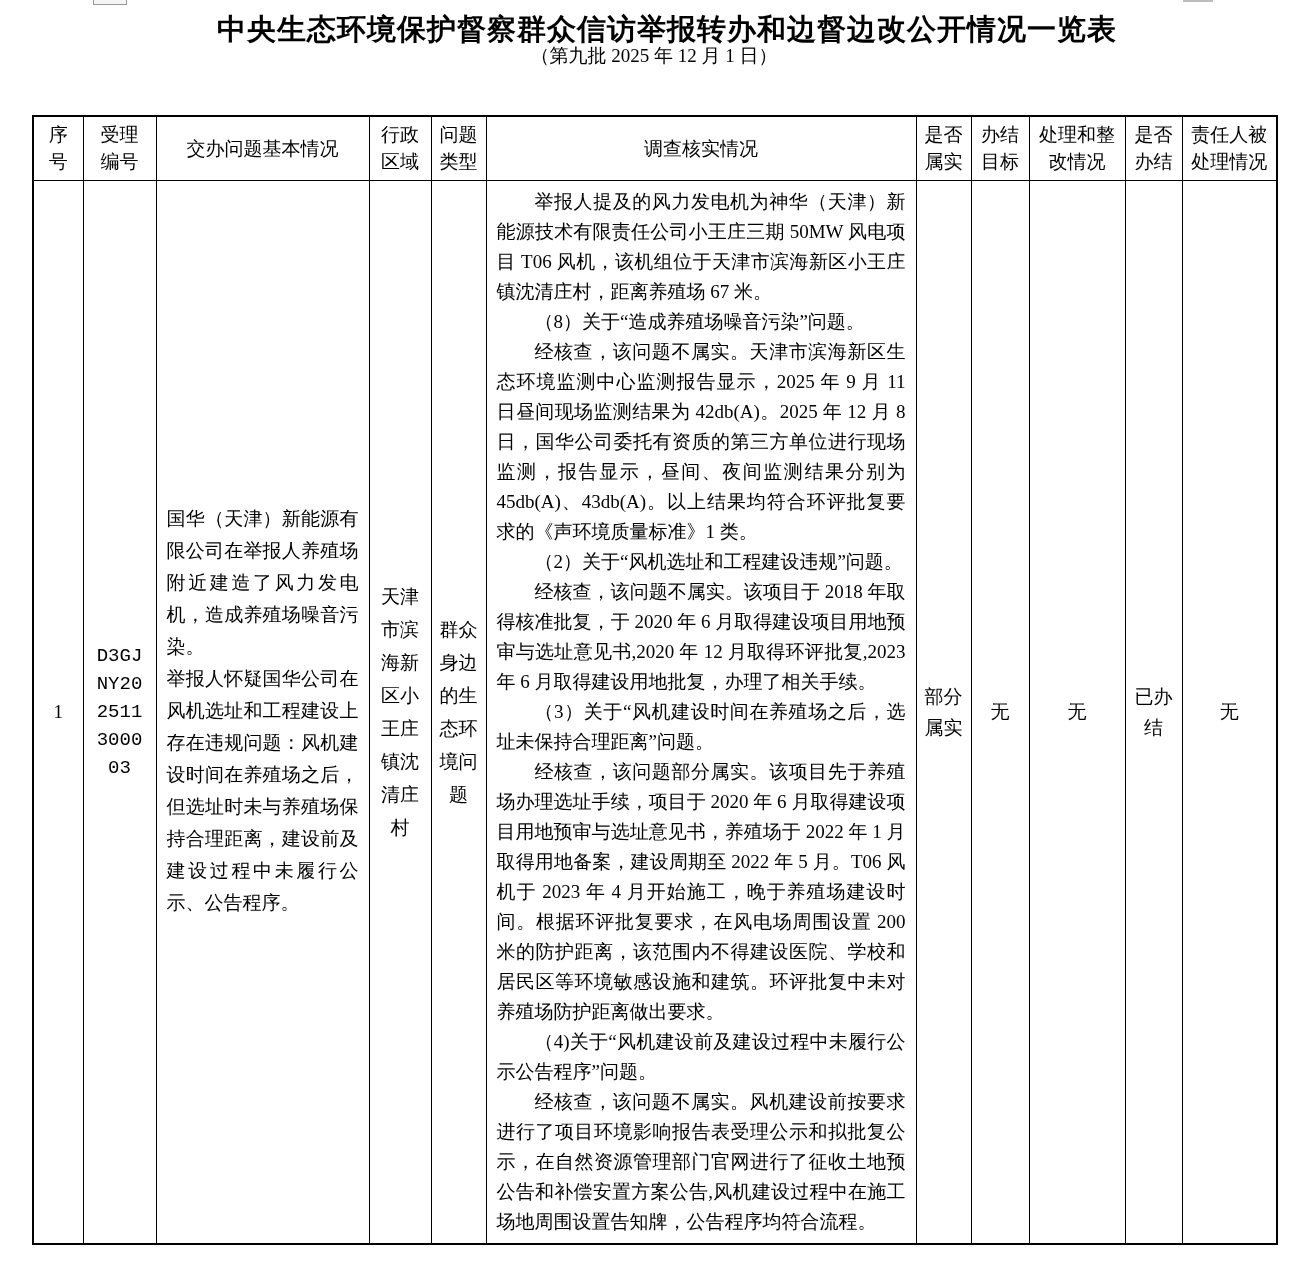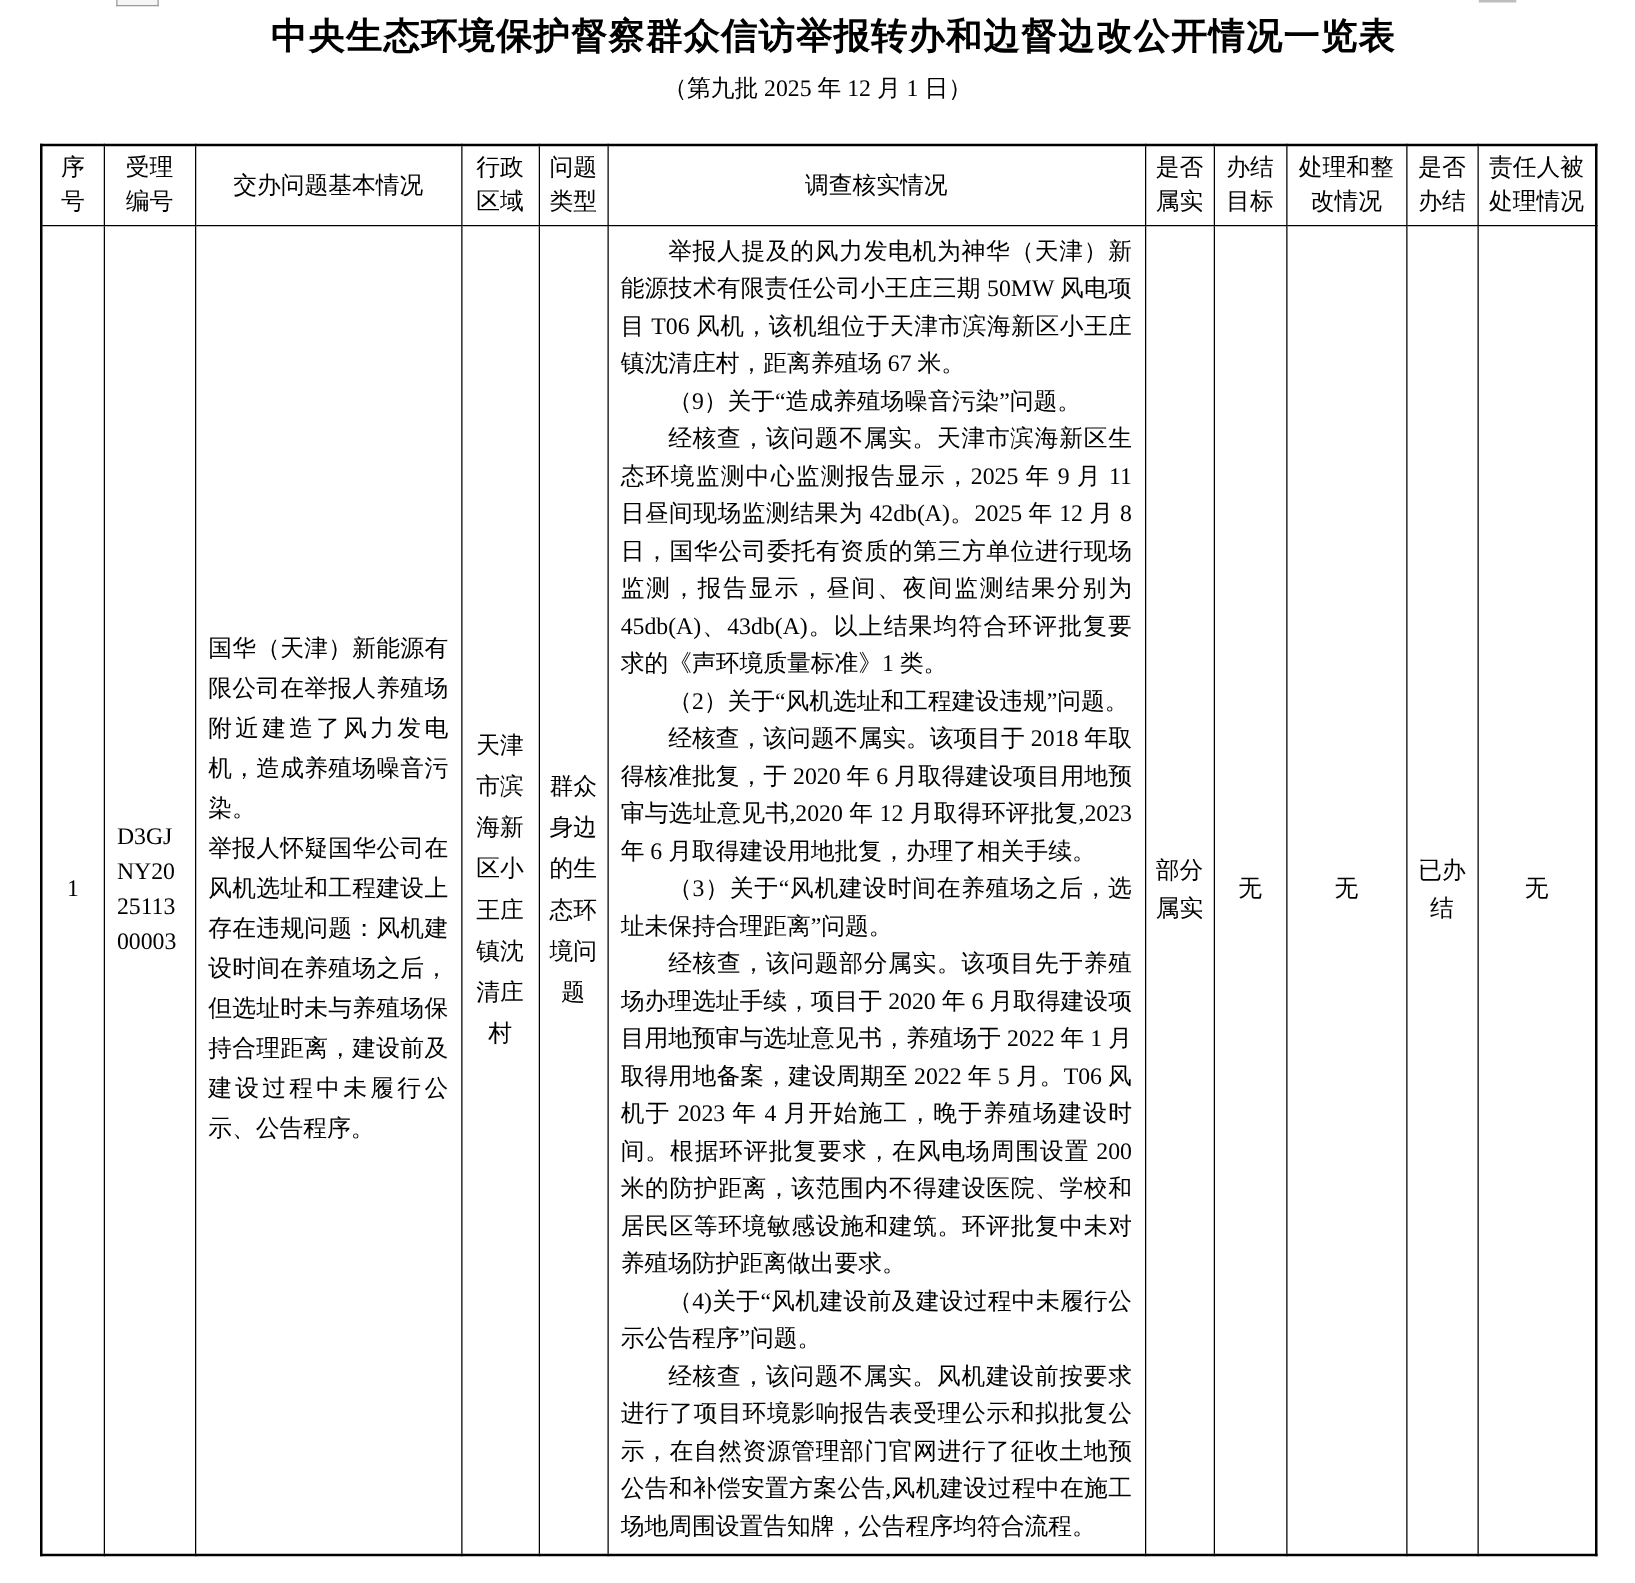--- a/index.html
+++ b/index.html
@@ -15,21 +15,21 @@
   .edge-artifact.right{left:1183px;width:30px;height:2px;background:#bdbdbd;}
 
   .title{
     position:absolute;top:8px;left:13px;width:1308px;
     text-align:center;
     font-family:"Liberation Sans","DejaVu Sans",sans-serif;
     font-weight:bold;font-size:29px;line-height:42px;
     letter-spacing:1px;
   }
   .subtitle{
-    position:absolute;top:58px;left:0;width:1308px;
+    position:absolute;top:42px;left:0;width:1308px;
     text-align:center;
     font-size:19px;line-height:28px;
   }
 
   table.report{
     position:absolute;top:115px;left:32px;
     width:1244px;
     border-collapse:collapse;table-layout:fixed;
     font-size:19px;
     border:2px solid #000;
@@ -38,21 +38,21 @@
     border:1px solid #000;
     font-weight:normal;
     text-align:center;vertical-align:middle;
     padding:2px;
     overflow:hidden;
   }
   .report thead tr{height:64px;}
   .report tbody tr{height:1064px;}
   .report th{white-space:pre-line;line-height:27px;}
 
-  td.c-id{word-break:break-all;padding:16px 10px;line-height:28px;text-align:left;}
+  td.c-id{word-break:break-all;padding:16px 10px;line-height:28px;text-align:center;font-family:Liberation Mono, monospace;}
   td.c-issue{padding:4px 10px;vertical-align:middle;font-family:Liberation Mono, monospace;}
   td.c-issue p{margin:0;text-align:justify;text-indent:0;line-height:32px;}
   td.c-region{padding:12px 10px;line-height:33px;}
   td.c-type{padding:0 7px;line-height:33px;}
   td.c-verify{padding:6px 10px;vertical-align:top;}
   td.c-verify p{margin:0;text-align:justify;text-indent:2em;line-height:30px;}
   td.c-flag{padding:0 7px;line-height:31px;}
 </style>
 </head>
 <body>
@@ -106,21 +106,21 @@
       <td>1</td>
       <td class="c-id">D3GJNY202511300003</td>
       <td class="c-issue">
           <p>国华（天津）新能源有限公司在举报人养殖场附近建造了风力发电机，造成养殖场噪音污染。</p>
           <p>举报人怀疑国华公司在风机选址和工程建设上存在违规问题：风机建设时间在养殖场之后，但选址时未与养殖场保持合理距离，建设前及建设过程中未履行公示、公告程序。</p>
         </td>
       <td class="c-region">天津市滨海新区小王庄镇沈清庄村</td>
       <td class="c-type">群众身边的生态环境问题</td>
       <td class="c-verify">
           <p>举报人提及的风力发电机为神华（天津）新能源技术有限责任公司小王庄三期 50MW 风电项目 T06 风机，该机组位于天津市滨海新区小王庄镇沈清庄村，距离养殖场 67 米。</p>
-          <p>（9）关于“造成养殖场噪音污染”问题。</p>
+          <p>（8）关于“造成养殖场噪音污染”问题。</p>
           <p>经核查，该问题不属实。天津市滨海新区生态环境监测中心监测报告显示，2025 年 9 月 11 日昼间现场监测结果为 42db(A)。2025 年 12 月 8 日，国华公司委托有资质的第三方单位进行现场监测，报告显示，昼间、夜间监测结果分别为 45db(A)、43db(A)。以上结果均符合环评批复要求的《声环境质量标准》1 类。</p>
           <p>（2）关于“风机选址和工程建设违规”问题。</p>
           <p>经核查，该问题不属实。该项目于 2018 年取得核准批复，于 2020 年 6 月取得建设项目用地预审与选址意见书,2020 年 12 月取得环评批复,2023 年 6 月取得建设用地批复，办理了相关手续。</p>
           <p>（3）关于“风机建设时间在养殖场之后，选址未保持合理距离”问题。</p>
           <p>经核查，该问题部分属实。该项目先于养殖场办理选址手续，项目于 2020 年 6 月取得建设项目用地预审与选址意见书，养殖场于 2022 年 1 月取得用地备案，建设周期至 2022 年 5 月。T06 风机于 2023 年 4 月开始施工，晚于养殖场建设时间。根据环评批复要求，在风电场周围设置 200 米的防护距离，该范围内不得建设医院、学校和居民区等环境敏感设施和建筑。环评批复中未对养殖场防护距离做出要求。</p>
           <p>（4)关于“风机建设前及建设过程中未履行公示公告程序”问题。</p>
           <p>经核查，该问题不属实。风机建设前按要求进行了项目环境影响报告表受理公示和拟批复公示，在自然资源管理部门官网进行了征收土地预公告和补偿安置方案公告,风机建设过程中在施工场地周围设置告知牌，公告程序均符合流程。</p>
         </td>
       <td class="c-flag">部分属实</td>
       <td class="c-flag">无</td>

